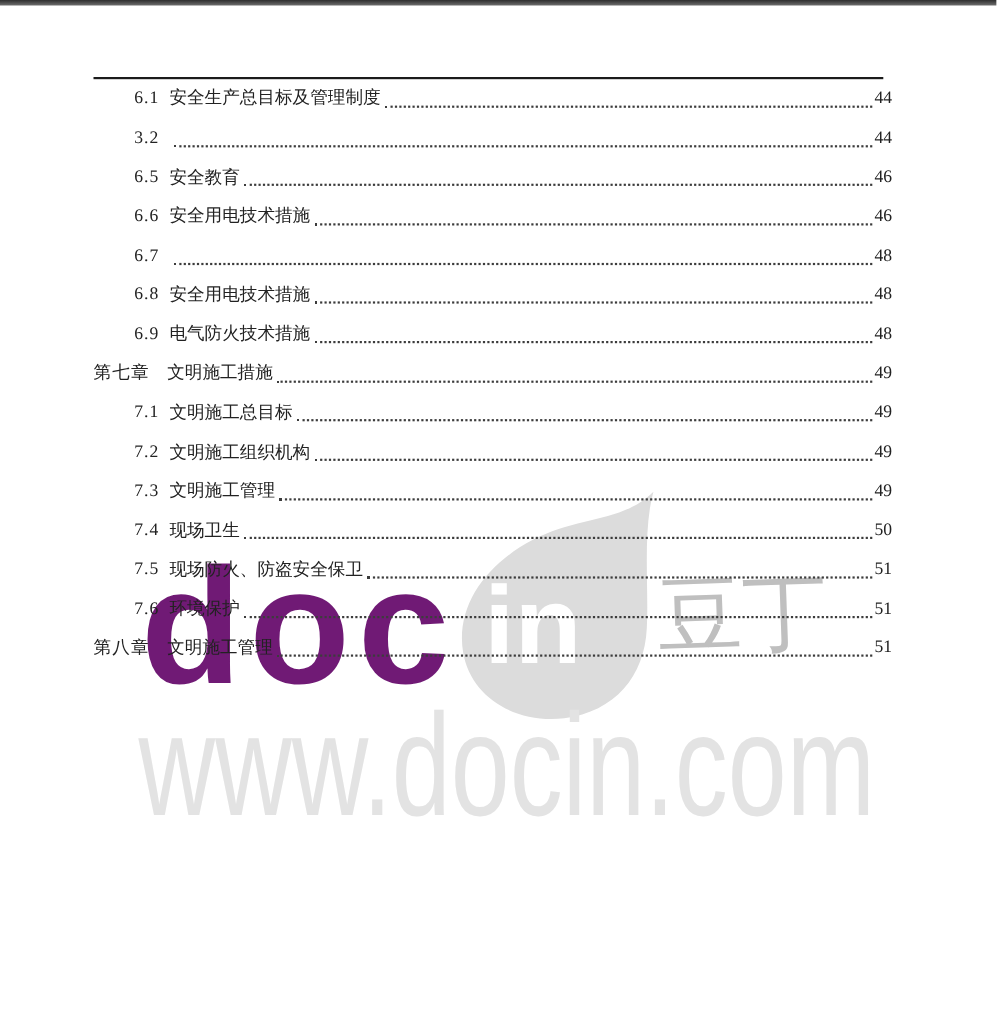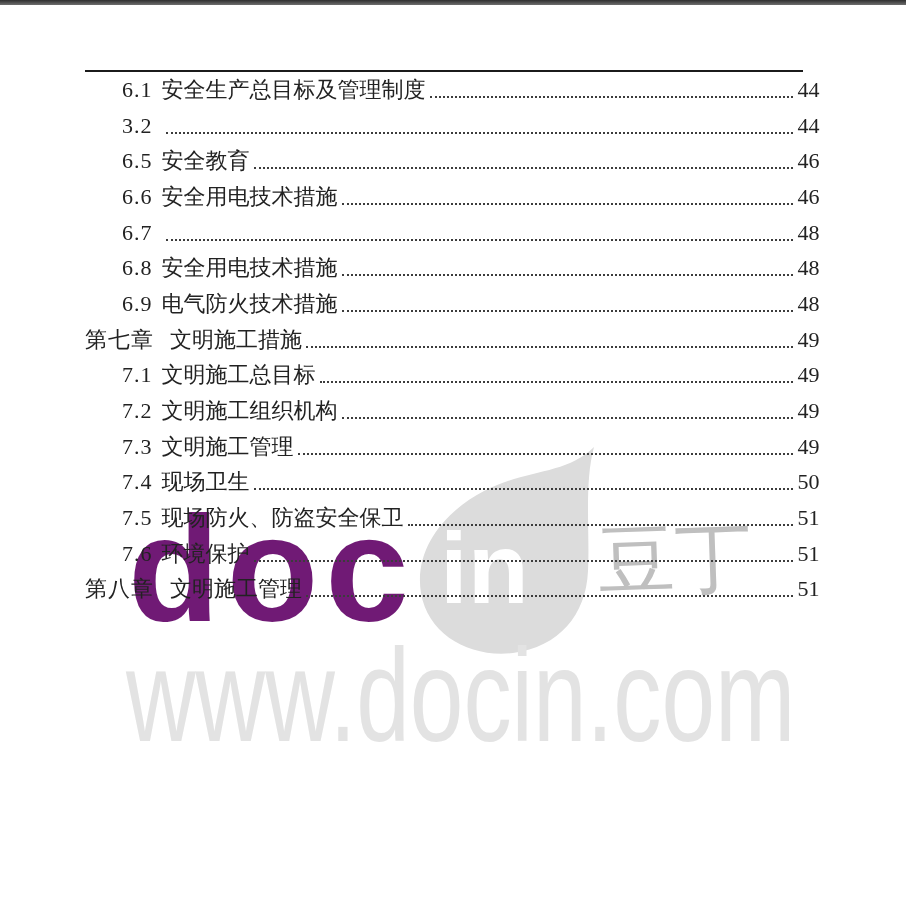--- a/index.html
+++ b/index.html
@@ -35,31 +35,31 @@
   .header-rule{
     position:absolute;left:85px;top:70px;width:718px;height:2px;
     background:#1b1b1b;z-index:2;
   }
   
   #toc{
     position:absolute;left:85px;top:72px;width:737px;z-index:2;
     color:#222222;
   }
   .toc-row{
-    display:flex;align-items:center;height:35.7px;font-size:22px;
+    display:flex;align-items:center;height:35.7px;font-size:16px;
     white-space:nowrap;
   }
   .toc-row.sub{padding-left:37px;}
   .toc-row .num{margin-right:9px;letter-spacing:1px;}
   .toc-row.chapter .num{margin-right:16px;}
   .toc-row .leader{
     flex:1;border-bottom:2px dotted #3c3c3c;
     margin:0 2px 0 4px;position:relative;top:7px;min-width:20px;
   }
-  .toc-row .pagenum{min-width:27px;text-align:center;}
+  .toc-row .pagenum{min-width:27px;text-align:left;}
 </style>
 </head>
 <body>
 
 <div class="top-bar"></div>
 
 <div class="wm wm-doc">doc</div>
 
 <div class="wm wm-leaf">
   <svg width="192" height="218" viewBox="0 0 192 218" xmlns="http://www.w3.org/2000/svg">

